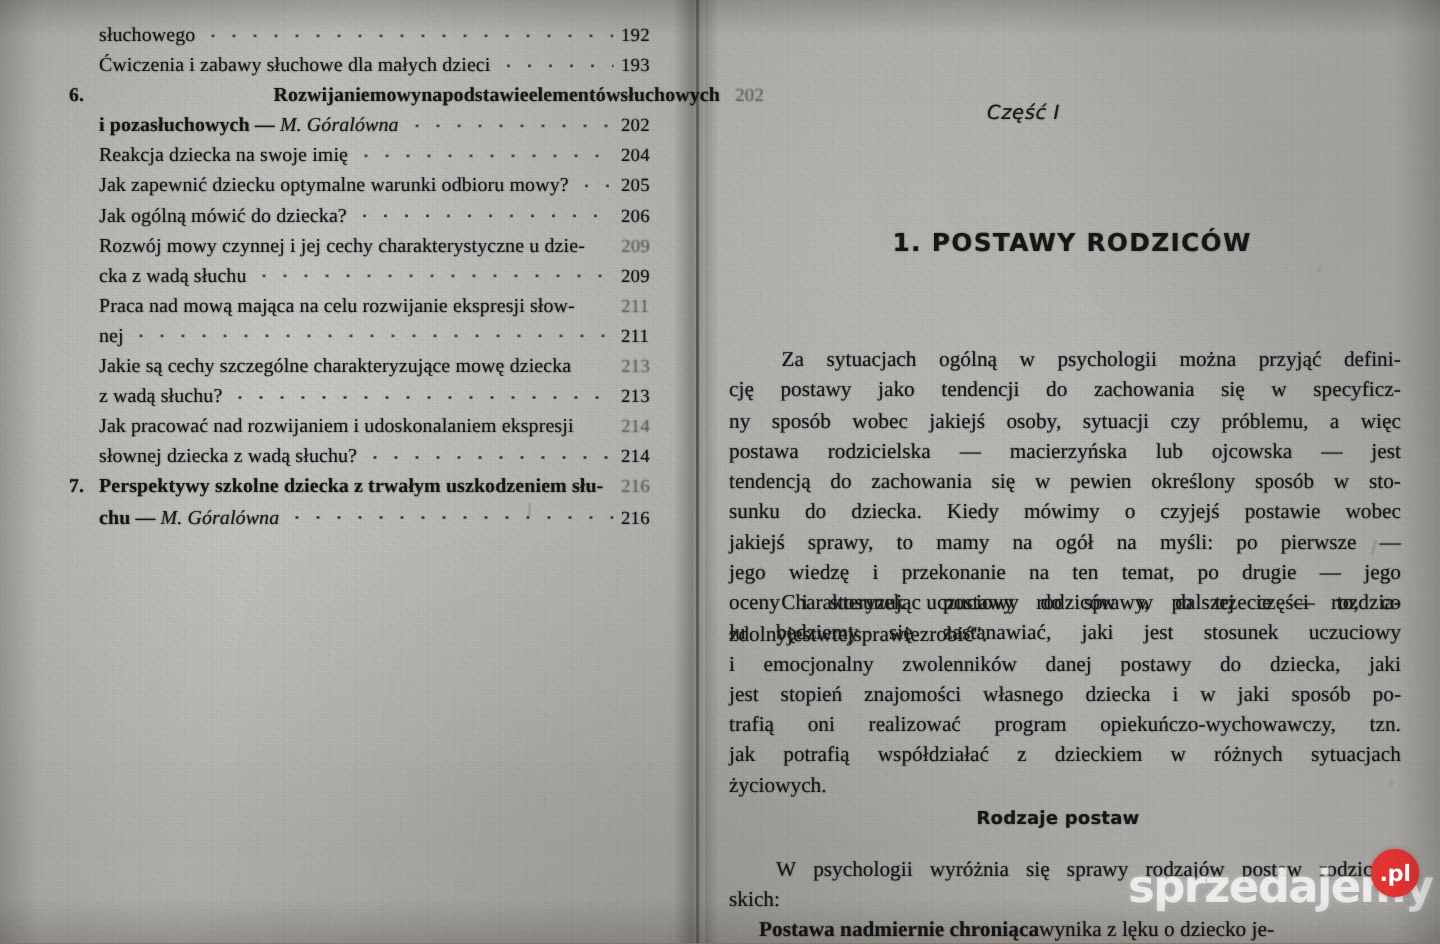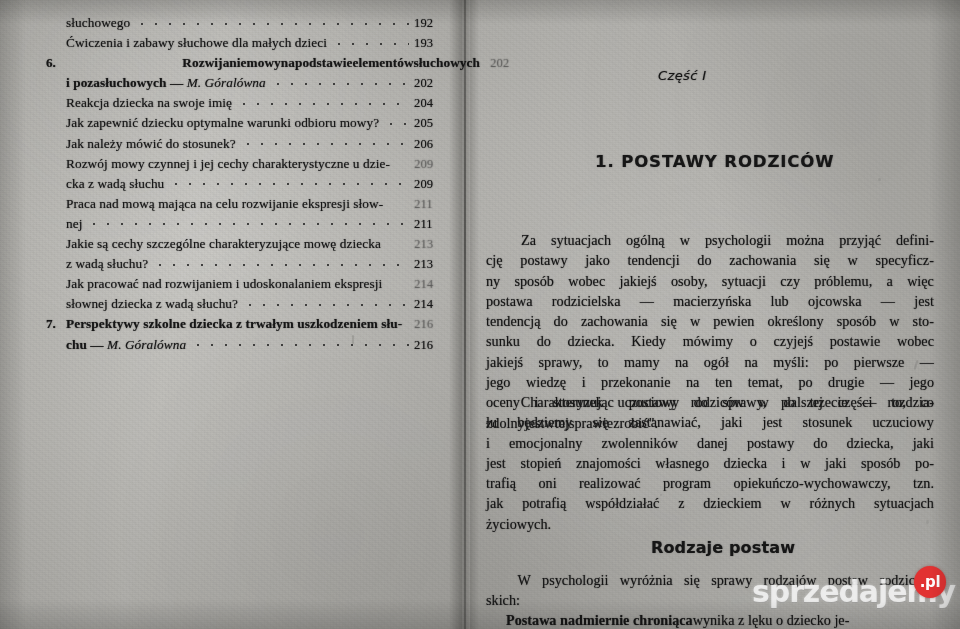--- a/index.html
+++ b/index.html
@@ -163,21 +163,21 @@
     font-family: "DejaVu Sans", sans-serif;
     font-weight: bold;
     font-size: 16.5px;
     letter-spacing: .9px;
   }
   .section-title {
     position: absolute;
     left: 165px; top: 538px;
     font-family: "DejaVu Sans", sans-serif;
     font-weight: bold;
-    font-size: 16px;
+    font-size: 12px;
     letter-spacing: .15px;
   }
   .body-block {
     position: absolute;
     width: 448px;
     font-size: 14.1px;
     line-height: 20.3px;
     letter-spacing: .05px;
   }
   #para1 { left: 0; top: 230px; }
@@ -309,21 +309,21 @@
         <div class="toc-page">204</div>
       </div>
       <div class="toc-row">
         <div class="toc-num-col"></div>
         <div class="toc-text">Jak zapewnić dziecku optymalne warunki odbioru mowy?</div>
         <div class="leader"></div>
         <div class="toc-page">205</div>
       </div>
       <div class="toc-row">
         <div class="toc-num-col"></div>
-        <div class="toc-text">Jak należy mówić do stosunek?</div>
+        <div class="toc-text">Jak ogólną mówić do dziecka?</div>
         <div class="leader"></div>
         <div class="toc-page">206</div>
       </div>
       <div class="toc-row">
         <div class="toc-num-col"></div>
         <div class="toc-text">Rozwój mowy czynnej i jej cechy charakterystyczne u dzie-</div>
         <div class="leader none"></div>
         <div class="toc-page blank">209</div>
       </div>
       <div class="toc-row">

